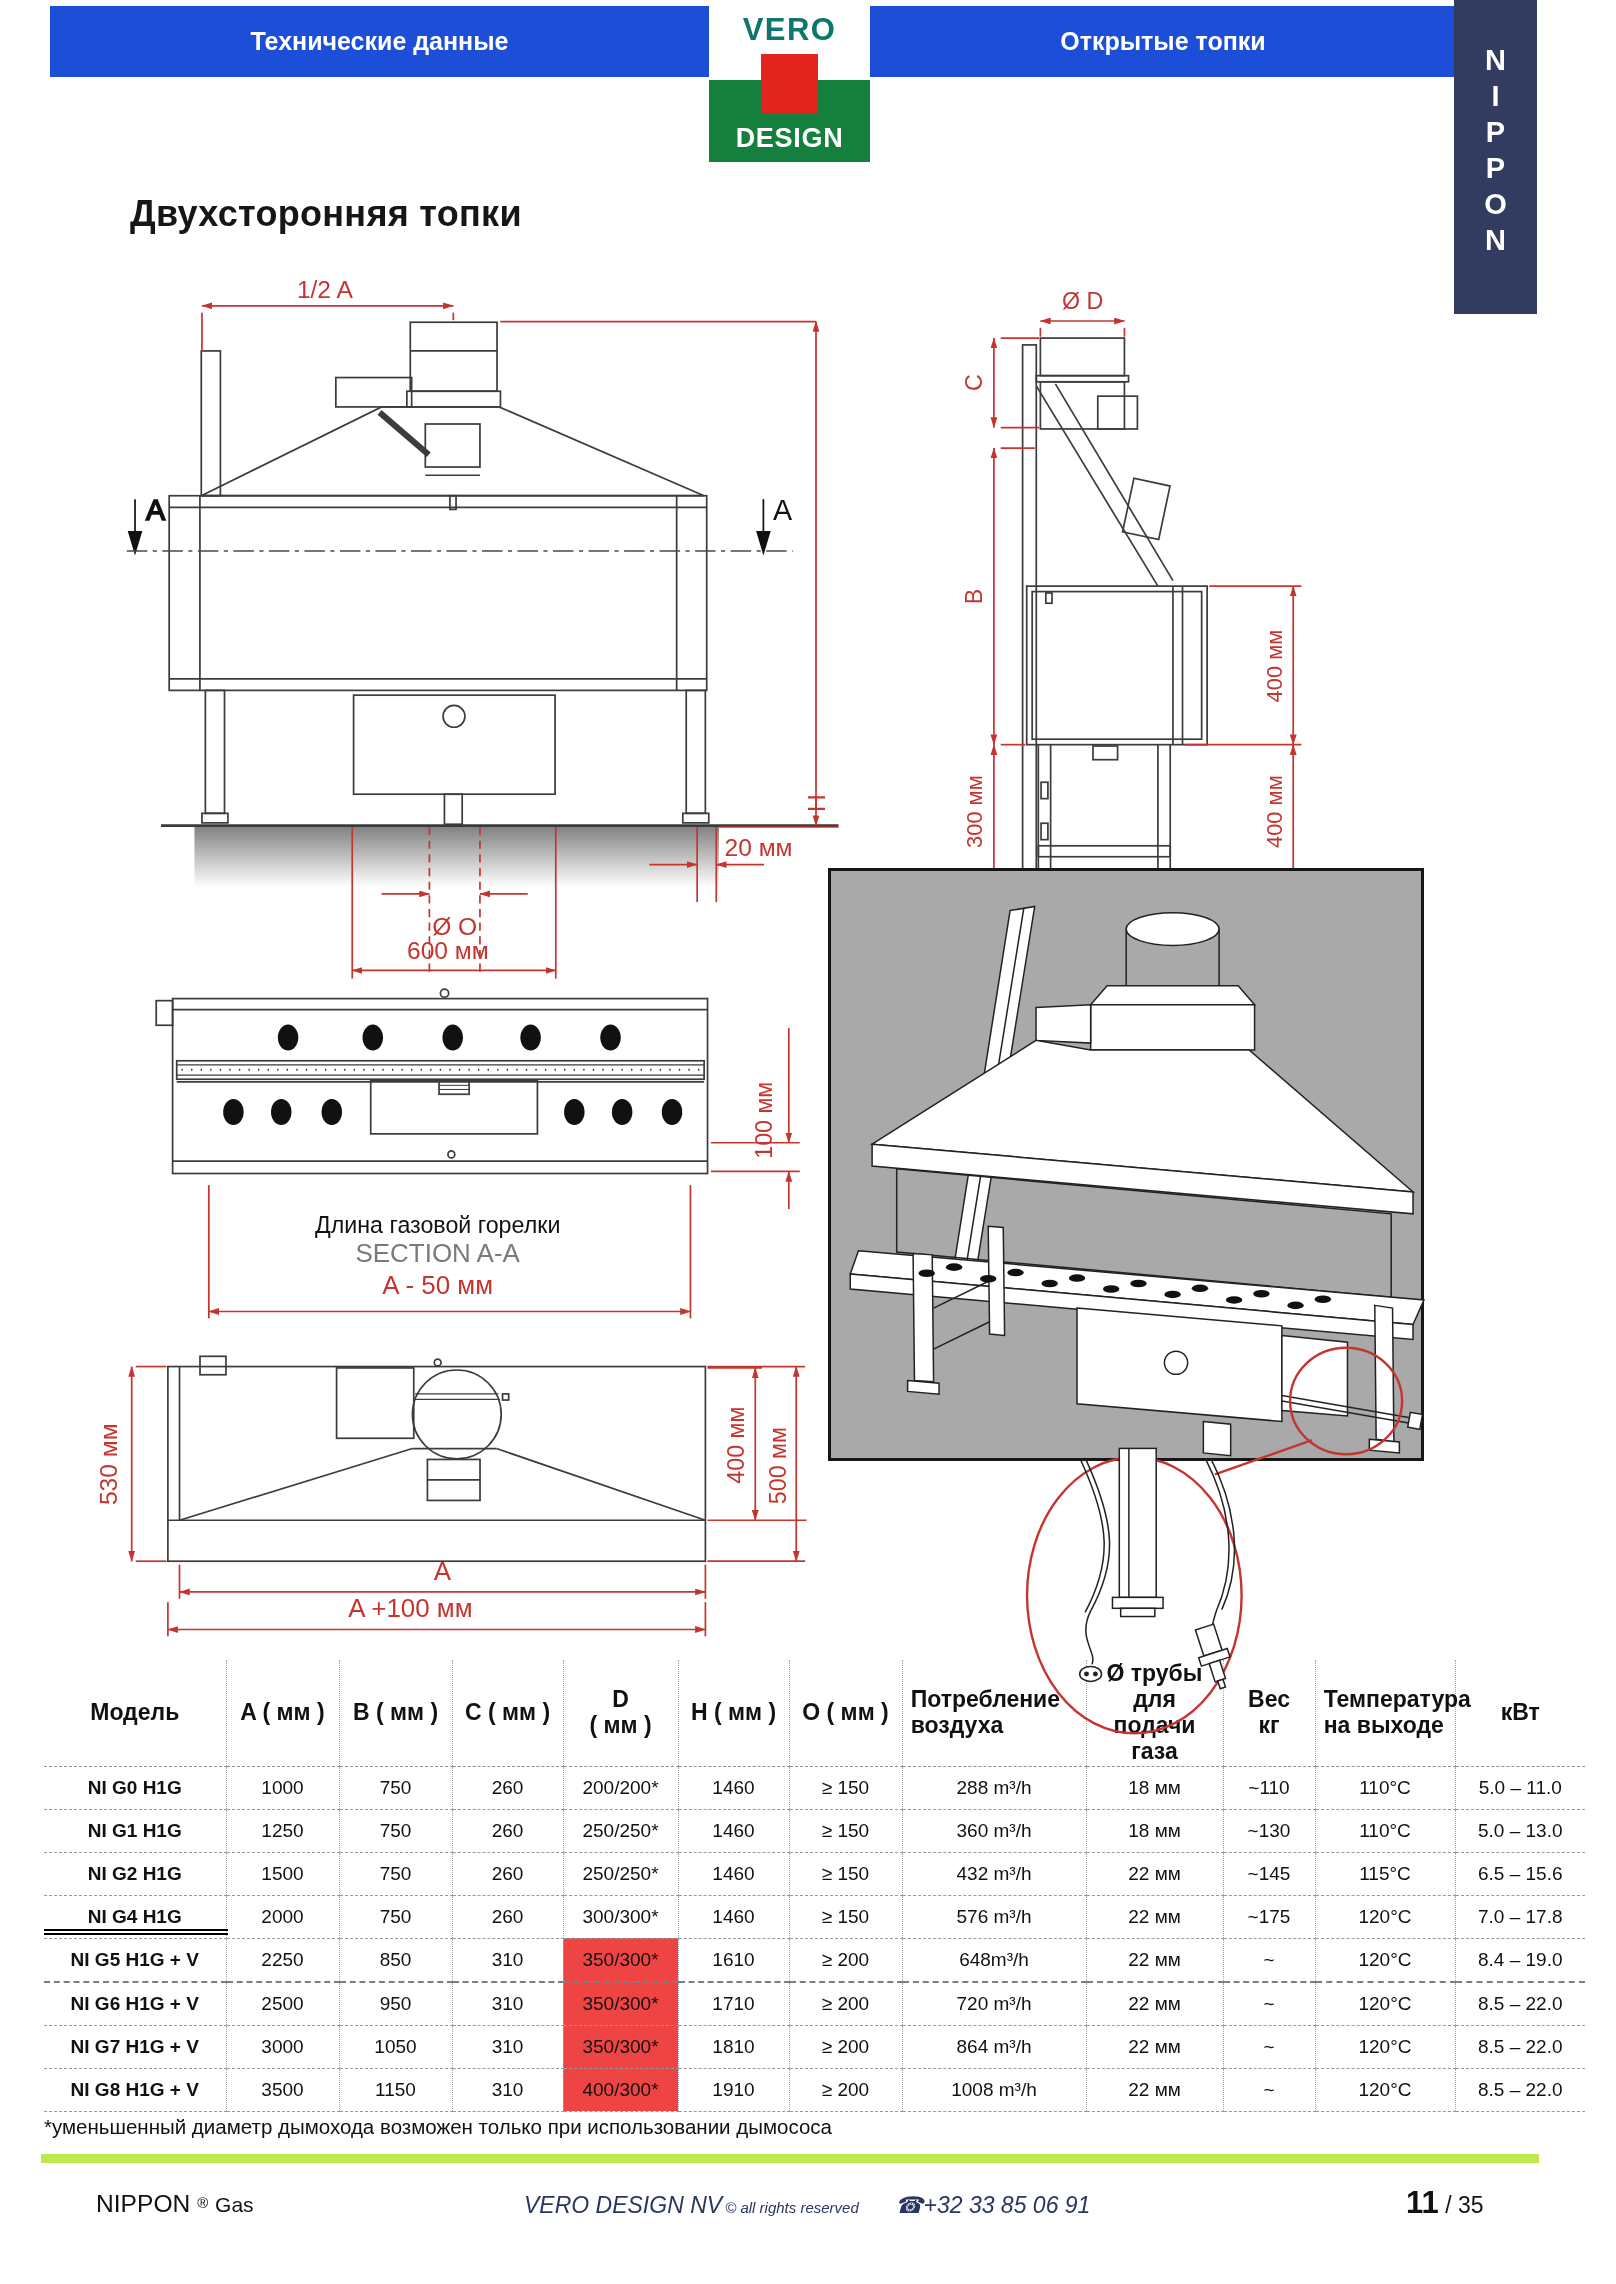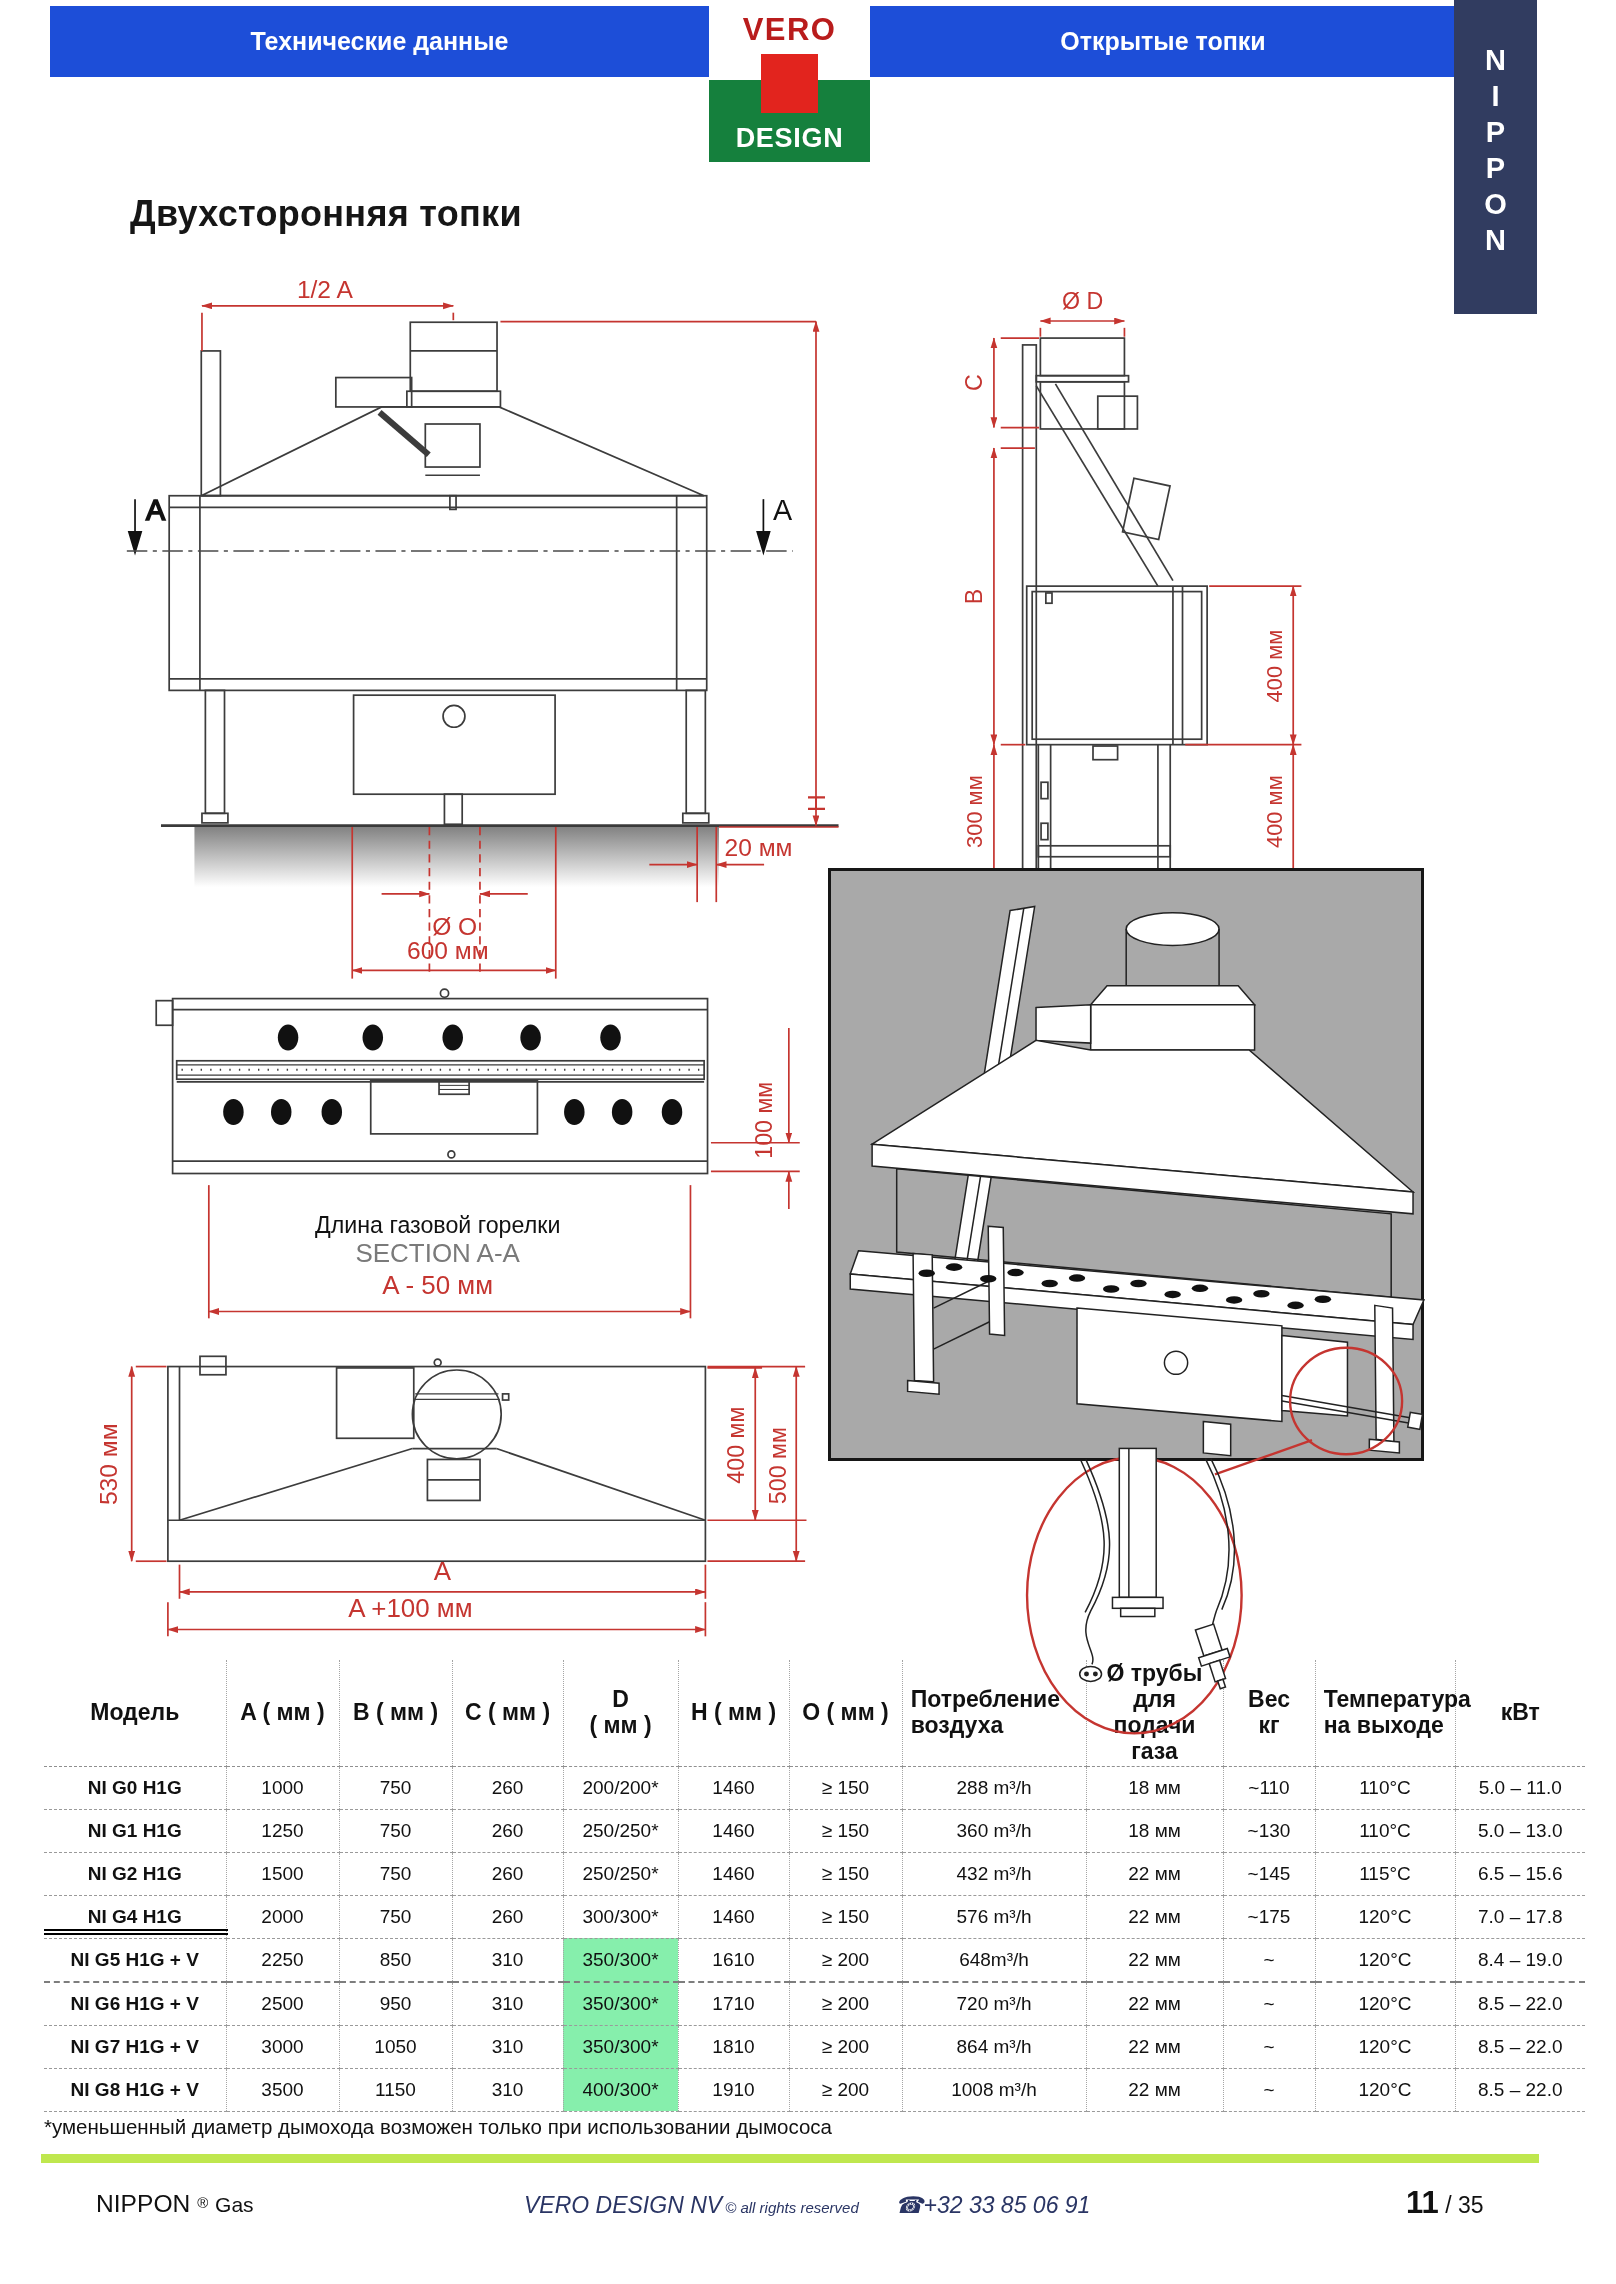--- a/index.html
+++ b/index.html
@@ -7,21 +7,21 @@
        font-family:"Liberation Sans",sans-serif;color:#111;}
   .abs{position:absolute;}
   
   .top-bar{left:50px;top:5.5px;width:1405px;height:71px;background:#1d4ed8;z-index:1;}
   .banner{position:absolute;top:0;height:71px;display:flex;align-items:center;justify-content:center;
           color:#fff;font-size:25px;font-weight:bold;}
   .banner-left{left:0;width:659px;}
   .banner-right{left:820px;width:586px;}
   .logo{left:709px;top:2.7px;width:161px;height:159px;z-index:3;}
   .logo-top{position:absolute;left:0;top:0;width:161px;height:77px;background:#ffffff;display:flex;justify-content:center;}
-  .logo-top span{margin-top:9.6px;color:#b91c1c;font-weight:bold;font-size:31px;letter-spacing:1.4px;}
+  .logo-top span{margin-top:9.6px;color:#0f766e;font-weight:bold;font-size:31px;letter-spacing:1.4px;}
   .logo-bottom{position:absolute;left:0;top:77px;width:161px;height:82px;background:#15803d;display:flex;justify-content:center;align-items:flex-end;}
   .logo-bottom span{margin-bottom:8.2px;color:#fff;font-weight:bold;font-size:27px;letter-spacing:0.7px;}
   .logo-red{position:absolute;left:52px;top:51px;width:57px;height:59px;background:#e2241e;z-index:2;}
   .side-tab{left:1454px;top:0;width:83px;height:314px;background:#313c60;z-index:2;
             display:flex;flex-direction:column;align-items:center;padding-top:42px;box-sizing:border-box;}
   .side-tab div{color:#fff;font-weight:bold;font-size:29px;line-height:36px;}
   
   .page-title{left:130px;top:193px;font-size:36px;font-weight:bold;color:#161616;letter-spacing:0.3px;}
   
   svg{overflow:visible;}
@@ -34,21 +34,21 @@
   #spec-table{position:absolute;left:44px;top:1660px;width:1541px;border-collapse:collapse;
               table-layout:fixed;font-size:19px;color:#111;z-index:3;}
   #spec-table th{font-weight:bold;font-size:23px;text-align:center;vertical-align:middle;height:51px;
                  padding:1.4px 4.1px;white-space:pre-line;line-height:1.12;
                  border-right:1.4px dotted #a5a5a5;border-bottom:1.4px dashed #8f8f8f;}
   #spec-table th.al{text-align:left;padding-left:8.2px;}
   #spec-table td{text-align:center;vertical-align:middle;height:42px;padding:0 2.7px;
                  border-right:1.4px dotted #a5a5a5;border-bottom:1.4px dashed #9a9a9a;}
   #spec-table th:last-child,#spec-table td:last-child{border-right:none;}
   #spec-table td.model{font-weight:bold;font-size:19px;}
-  #spec-table td.gray{background:#86efac;}
+  #spec-table td.gray{background:#ef4444;}
   #spec-table tr.bold-sep td{border-bottom:2.7px dashed #7d7d7d;}
   .group-divider{left:44px;top:1929px;width:184px;height:6.1px;border-top:2px solid #000;
                  border-bottom:2px solid #000;box-sizing:border-box;z-index:4;}
   .footnote{left:44px;top:2115px;font-size:20.5px;color:#111;z-index:3;}
   
   .green-line{left:41px;top:2154px;width:1498px;height:9px;background:#bfe74e;}
   .footer-brand{left:96px;top:2190px;font-size:24.6px;color:#111;}
   .footer-brand .reg{font-size:15px;vertical-align:4.1px;}
   .footer-brand .gas{font-size:21px;}
   .footer-center{left:524px;top:2192px;color:#2a3564;white-space:nowrap;font-style:italic;}

